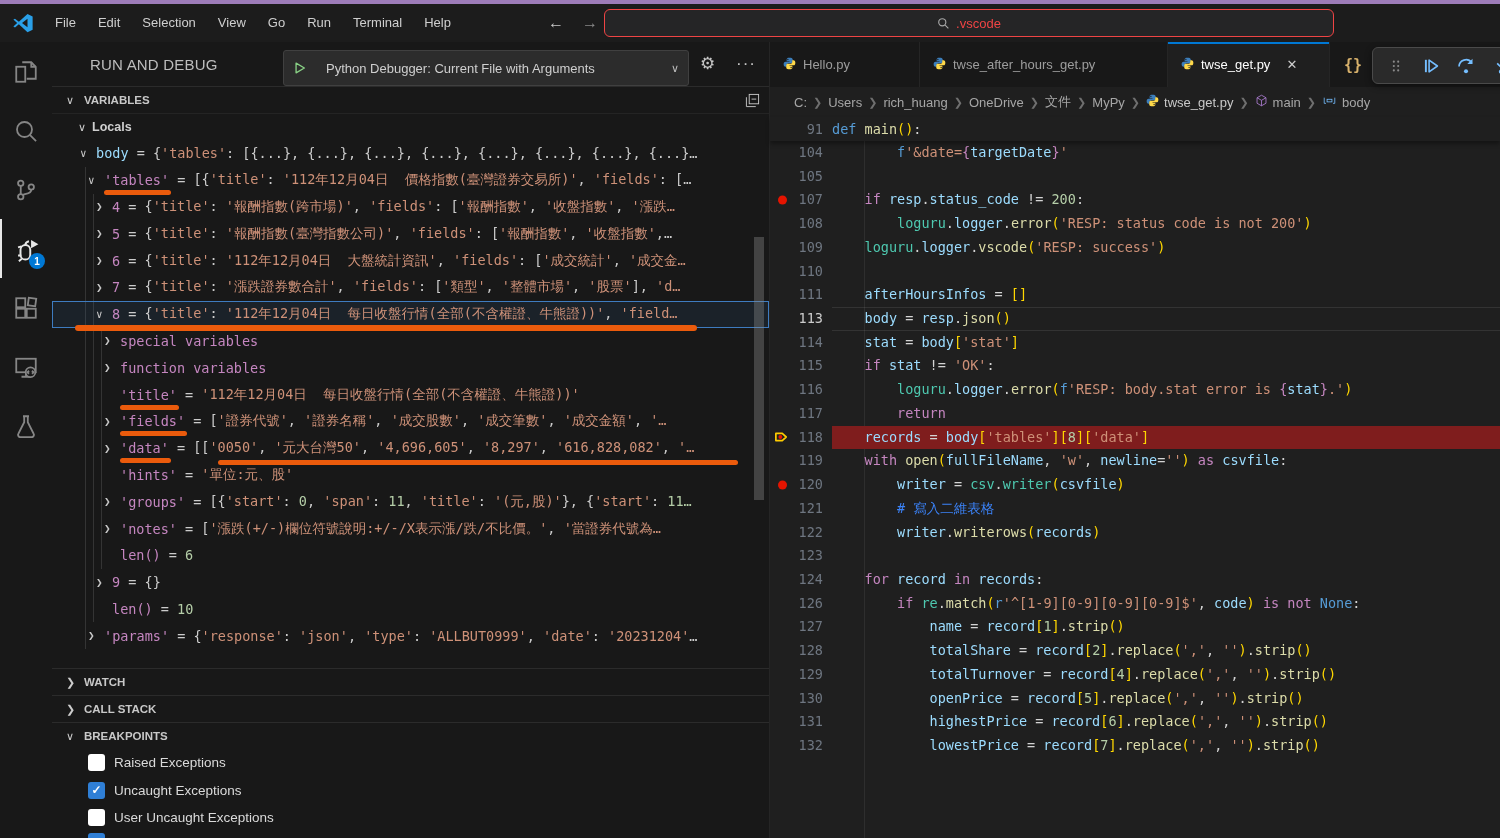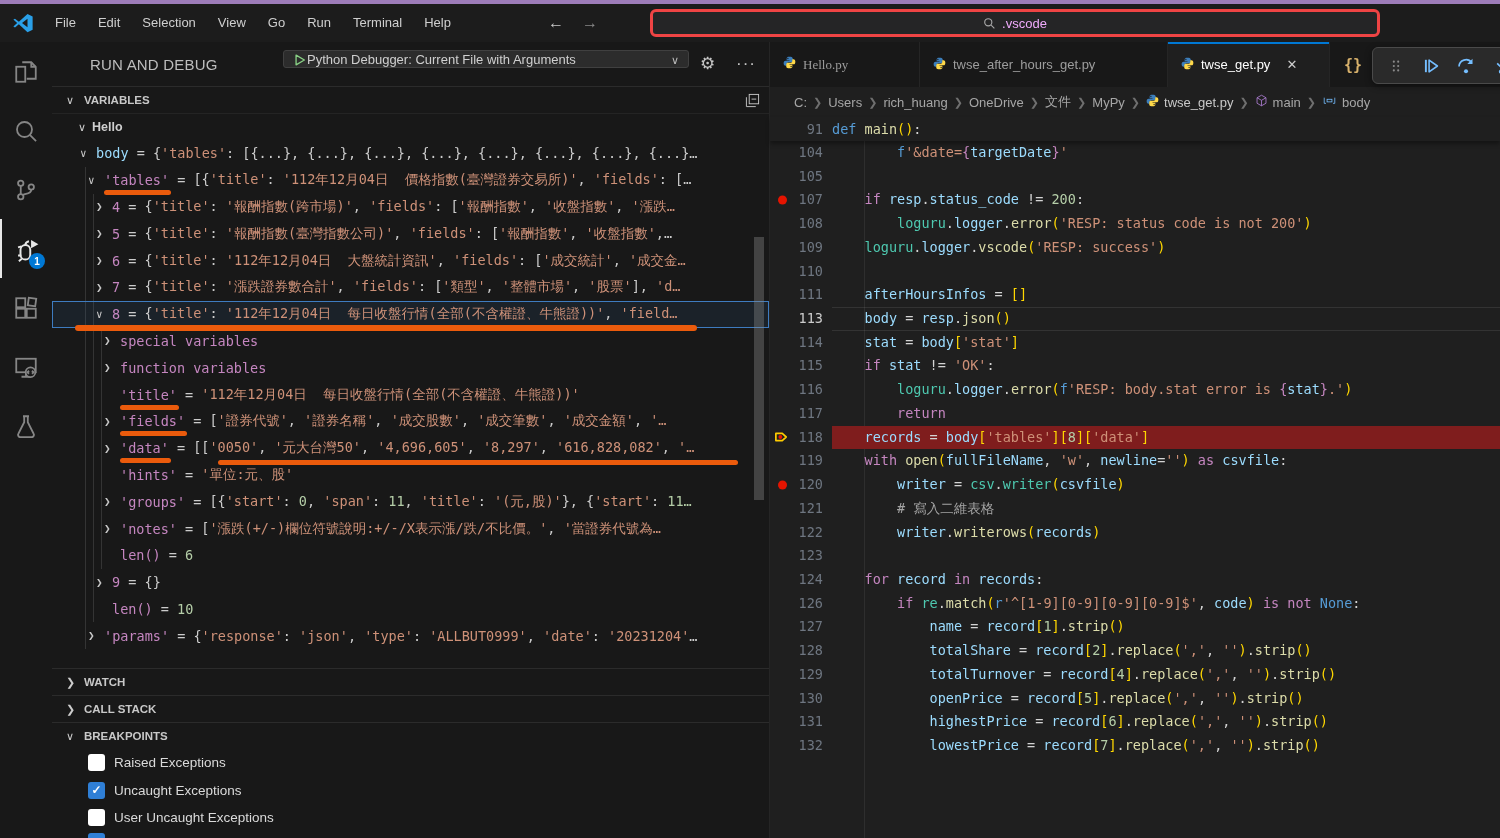--- a/index.html
+++ b/index.html
@@ -12,42 +12,42 @@
        font-family:"Liberation Sans",sans-serif;color:#ccc;position:relative}
 
   
   .topstrip{height:4px;background:#9d7cb8}
   .titlebar{height:38px;background:#1c1c1c;display:flex;align-items:center;position:relative}
   .vslogo{width:22px;height:22px;margin:0 10px 0 12px;display:flex;align-items:center;justify-content:center}
   .menus{display:flex;align-items:flex-start}
   .menu-item{padding:0 11px;font-size:13px;color:#cfcfcf;line-height:38px}
   .nav-arrows{position:absolute;left:548px;display:flex;gap:18px;align-items:center;color:#c9c9c9;font-size:16px}
   .nav-arrows .fwd{color:#8a8a8a}
-  .searchbox{position:absolute;left:650px;top:5px;width:730px;height:28px;background:#252526;
-             border:3px solid #ef4444;border-radius:6px;display:flex;align-items:center;
-             justify-content:center;gap:6px;color:#f0abfc;font-size:13px}
+  .searchbox{position:absolute;left:604px;top:5px;width:730px;height:28px;background:#252526;
+             border:1px solid #ef4444;border-radius:6px;display:flex;align-items:center;
+             justify-content:center;gap:6px;color:#ef4444;font-size:13px}
 
   
   .main{display:flex;height:796px}
 
   
   .activitybar{width:52px;background:var(--bg-side);display:flex;flex-direction:column;align-items:center;flex:none}
   .act-item{width:52px;height:59px;display:flex;align-items:center;justify-content:center;position:relative;color:#868686}
   .act-item.active{color:#e7e7e7;border-left:2px solid #e7e7e7}
   .act-item svg{display:block}
   .badge{position:absolute;right:7px;bottom:9px;min-width:16px;height:16px;border-radius:9px;background:#0078d4;
          color:#fff;font-size:10px;display:flex;align-items:center;justify-content:center;font-weight:bold}
 
   
   .sidebar{width:718px;background:var(--bg-side);position:relative;border-right:1px solid #252525;
            display:flex;flex-direction:column;flex:none}
   .side-top{height:44px;position:relative;flex:none}
   .rd-label{position:absolute;left:38px;top:14px;font-size:15px;color:#bdbdbd;letter-spacing:.2px}
-  .launch-box{position:absolute;left:231px;top:8px;width:406px;height:18px;background:#2c2c2c;
-              border:1px solid #404040;border-radius:3px;display:flex;align-items:flex-end;padding:0 9px;gap:0;
+  .launch-box{position:absolute;left:231px;top:8px;width:406px;height:36px;background:#2c2c2c;
+              border:1px solid #404040;border-radius:3px;display:flex;align-items:center;padding:0 9px;gap:19px;
               font-size:13px;color:#cfcfcf}
   .launch-box .chev-d{margin-left:auto;color:#bdbdbd;font-size:11px}
   .hdr-ico{position:absolute;top:10px;color:#c5c5c5;font-size:17px;line-height:24px}
   .sec-header{height:27px;display:flex;align-items:center;font-weight:bold;font-size:11.5px;color:#c8c8c8;
               border-top:1px solid #2b2b2b;padding-left:14px;gap:6px;position:relative;flex:none}
   .sec-header .chv{font-weight:normal;font-size:11px;width:12px;color:#cccccc}
   .locals-row{height:27px;display:flex;align-items:center;font-weight:bold;font-size:12.5px;color:#cfcfcf;
               padding-left:26px;gap:6px;border-top:1px solid #242424;flex:none}
 
   
@@ -99,21 +99,21 @@
   .codeline{height:23.72px;display:flex;line-height:23.72px;position:relative}
   .gutter{width:62px;flex:none;text-align:right;padding-right:9px;color:#6e7681;position:relative}
   .codeline.cursor .gutter{color:#cccccc}
   .content{white-space:pre;flex:1;position:relative;min-width:0}
   .codeline.exec .content{background:#7f1d1d}
   .codeline.cursor .content{box-shadow:inset 0 1px 0 rgba(255,255,255,.09),inset 0 -1px 0 rgba(255,255,255,.09)}
   .bpdot{position:absolute;left:8px;top:50%;transform:translateY(-50%);width:9px;height:9px;border-radius:50%;background:var(--bp)}
   .execmark{position:absolute;left:3px;top:50%;transform:translateY(-50%);display:flex}
 
   .tk-kw{color:#c586c0}.tk-bl{color:#569cd6}.tk-fn{color:#dcdcaa}.tk-vr{color:#9cdcfe}
-  .tk-st{color:#ce9178}.tk-nu{color:#b5cea8}.tk-pn{color:#d4d4d4}.tk-cm{color:#a3a3a3}
+  .tk-st{color:#ce9178}.tk-nu{color:#b5cea8}.tk-pn{color:#d4d4d4}.tk-cm{color:#3b82f6}
   .tk-td{color:#4ec9b0}.tk-g1{color:#ffd700}
 </style>
 </head>
 <body>
 
 <div class="topstrip"></div>
 
 <div class="titlebar">
   <span class="vslogo">
     <svg width="20" height="20" viewBox="0 0 16 16">
@@ -232,21 +232,21 @@
       <span style="position:absolute;left:693px;top:6px">
         <svg width="15" height="15" viewBox="0 0 16 16" fill="none" stroke="#c5c5c5">
             <rect x="4.5" y="1.5" width="10" height="10"></rect>
             <path d="M7 6.5h5"></path>
             <path d="M1.5 4.5v10h10"></path>
           </svg>
       </span>
     </div>
     <div class="locals-row">
       <span class="chv" style="font-weight:normal;font-size:11px">∨</span>
-      <span>Hello</span>
+      <span>Locals</span>
     </div>
 
     <div class="var-rows" id="var-rows">
         <div class="tguide" style="left: 33px; top: 26.8px; height: 482.4px;"></div>
         <div class="tguide" style="left: 41px; top: 53.6px; height: 428.8px;"></div>
         <div class="tguide" style="left: 49px; top: 187.6px; height: 241.2px;"></div>
         <div class="vrow" style="padding-left: 28px;"><span class="chev">∨</span><span class="vname blue">body</span><span class="veq"> = </span><span class="vval"><span class="vt-p">{</span><span class="vt-s">'tables'</span><span class="vt-p">: [</span><span class="vt-p">{...}, {...}, {...}, {...}, {...}, {...}, {...}, {...}…</span></span></div>
         <div class="vrow" style="padding-left: 36px;"><span class="chev">∨</span><span class="vname u">'tables'</span><span class="veq"> = </span><span class="vval"><span class="vt-p">[{</span><span class="vt-s">'title'</span><span class="vt-p">: </span><span class="vt-s">'112年12月04日  價格指數(臺灣證券交易所)'</span><span class="vt-p">, </span><span class="vt-s">'fields'</span><span class="vt-p">: […</span></span></div>
         <div class="vrow" style="padding-left: 44px;"><span class="chev">❯</span><span class="vname">4</span><span class="veq"> = </span><span class="vval"><span class="vt-p">{</span><span class="vt-s">'title'</span><span class="vt-p">: </span><span class="vt-s">'報酬指數(跨市場)'</span><span class="vt-p">, </span><span class="vt-s">'fields'</span><span class="vt-p">: [</span><span class="vt-s">'報酬指數'</span><span class="vt-p">, </span><span class="vt-s">'收盤指數'</span><span class="vt-p">, </span><span class="vt-s">'漲跌…</span></span></div>
         <div class="vrow" style="padding-left: 44px;"><span class="chev">❯</span><span class="vname">5</span><span class="veq"> = </span><span class="vval"><span class="vt-p">{</span><span class="vt-s">'title'</span><span class="vt-p">: </span><span class="vt-s">'報酬指數(臺灣指數公司)'</span><span class="vt-p">, </span><span class="vt-s">'fields'</span><span class="vt-p">: [</span><span class="vt-s">'報酬指數'</span><span class="vt-p">, </span><span class="vt-s">'收盤指數'</span><span class="vt-p">,…</span></span></div>
@@ -294,21 +294,21 @@
           <span>User Uncaught Exceptions</span>
         </div>
       </div>
     <div class="cb-partial"></div>
 
     <div class="side-scrollbar"></div>
   </div>
 
   <div class="editor">
     <div class="tabbar" id="tabbar">
-        <div class="tab" style="width: 150px; font-family: Liberation Serif, serif;">
+        <div class="tab" style="width: 150px;">
           <span><svg width="13" height="13" viewBox="0 0 16 16">
               <path fill="#3c7ebb" d="M7.9 1C6.1 1 4.5 1.4 4.5 3.2v1.9H8v.6H3.1C1.5 5.7.8 7 .8 8.9c0 1.8.7 3.1 2.3 3.1h1.5V10c0-1.2 1-2.2 2.2-2.2h3.4c1 0 1.8-.8 1.8-1.8V3.2C12 1.4 9.9 1 7.9 1zM6 2.3a.8.8 0 1 1 0 1.6.8.8 0 0 1 0-1.6z"></path>
               <path fill="#ffd94a" d="M8.1 15c1.8 0 3.4-.4 3.4-2.2v-1.9H8v-.6h4.9c1.6 0 2.3-1.3 2.3-3.2 0-1.8-.7-3.1-2.3-3.1h-1.5V6c0 1.2-1 2.2-2.2 2.2H5.8c-1 0-1.8.8-1.8 1.8v2.8C4 14.6 6.1 15 8.1 15zm1.9-1.3a.8.8 0 1 1 0-1.6.8.8 0 0 1 0 1.6z"></path>
             </svg></span>
           <span>Hello.py</span>
         </div>
         <div class="tab" style="width: 248px;">
           <span><svg width="13" height="13" viewBox="0 0 16 16">
               <path fill="#3c7ebb" d="M7.9 1C6.1 1 4.5 1.4 4.5 3.2v1.9H8v.6H3.1C1.5 5.7.8 7 .8 8.9c0 1.8.7 3.1 2.3 3.1h1.5V10c0-1.2 1-2.2 2.2-2.2h3.4c1 0 1.8-.8 1.8-1.8V3.2C12 1.4 9.9 1 7.9 1zM6 2.3a.8.8 0 1 1 0 1.6.8.8 0 0 1 0-1.6z"></path>
               <path fill="#ffd94a" d="M8.1 15c1.8 0 3.4-.4 3.4-2.2v-1.9H8v-.6h4.9c1.6 0 2.3-1.3 2.3-3.2 0-1.8-.7-3.1-2.3-3.1h-1.5V6c0 1.2-1 2.2-2.2 2.2H5.8c-1 0-1.8.8-1.8 1.8v2.8C4 14.6 6.1 15 8.1 15zm1.9-1.3a.8.8 0 1 1 0-1.6.8.8 0 0 1 0 1.6z"></path>

